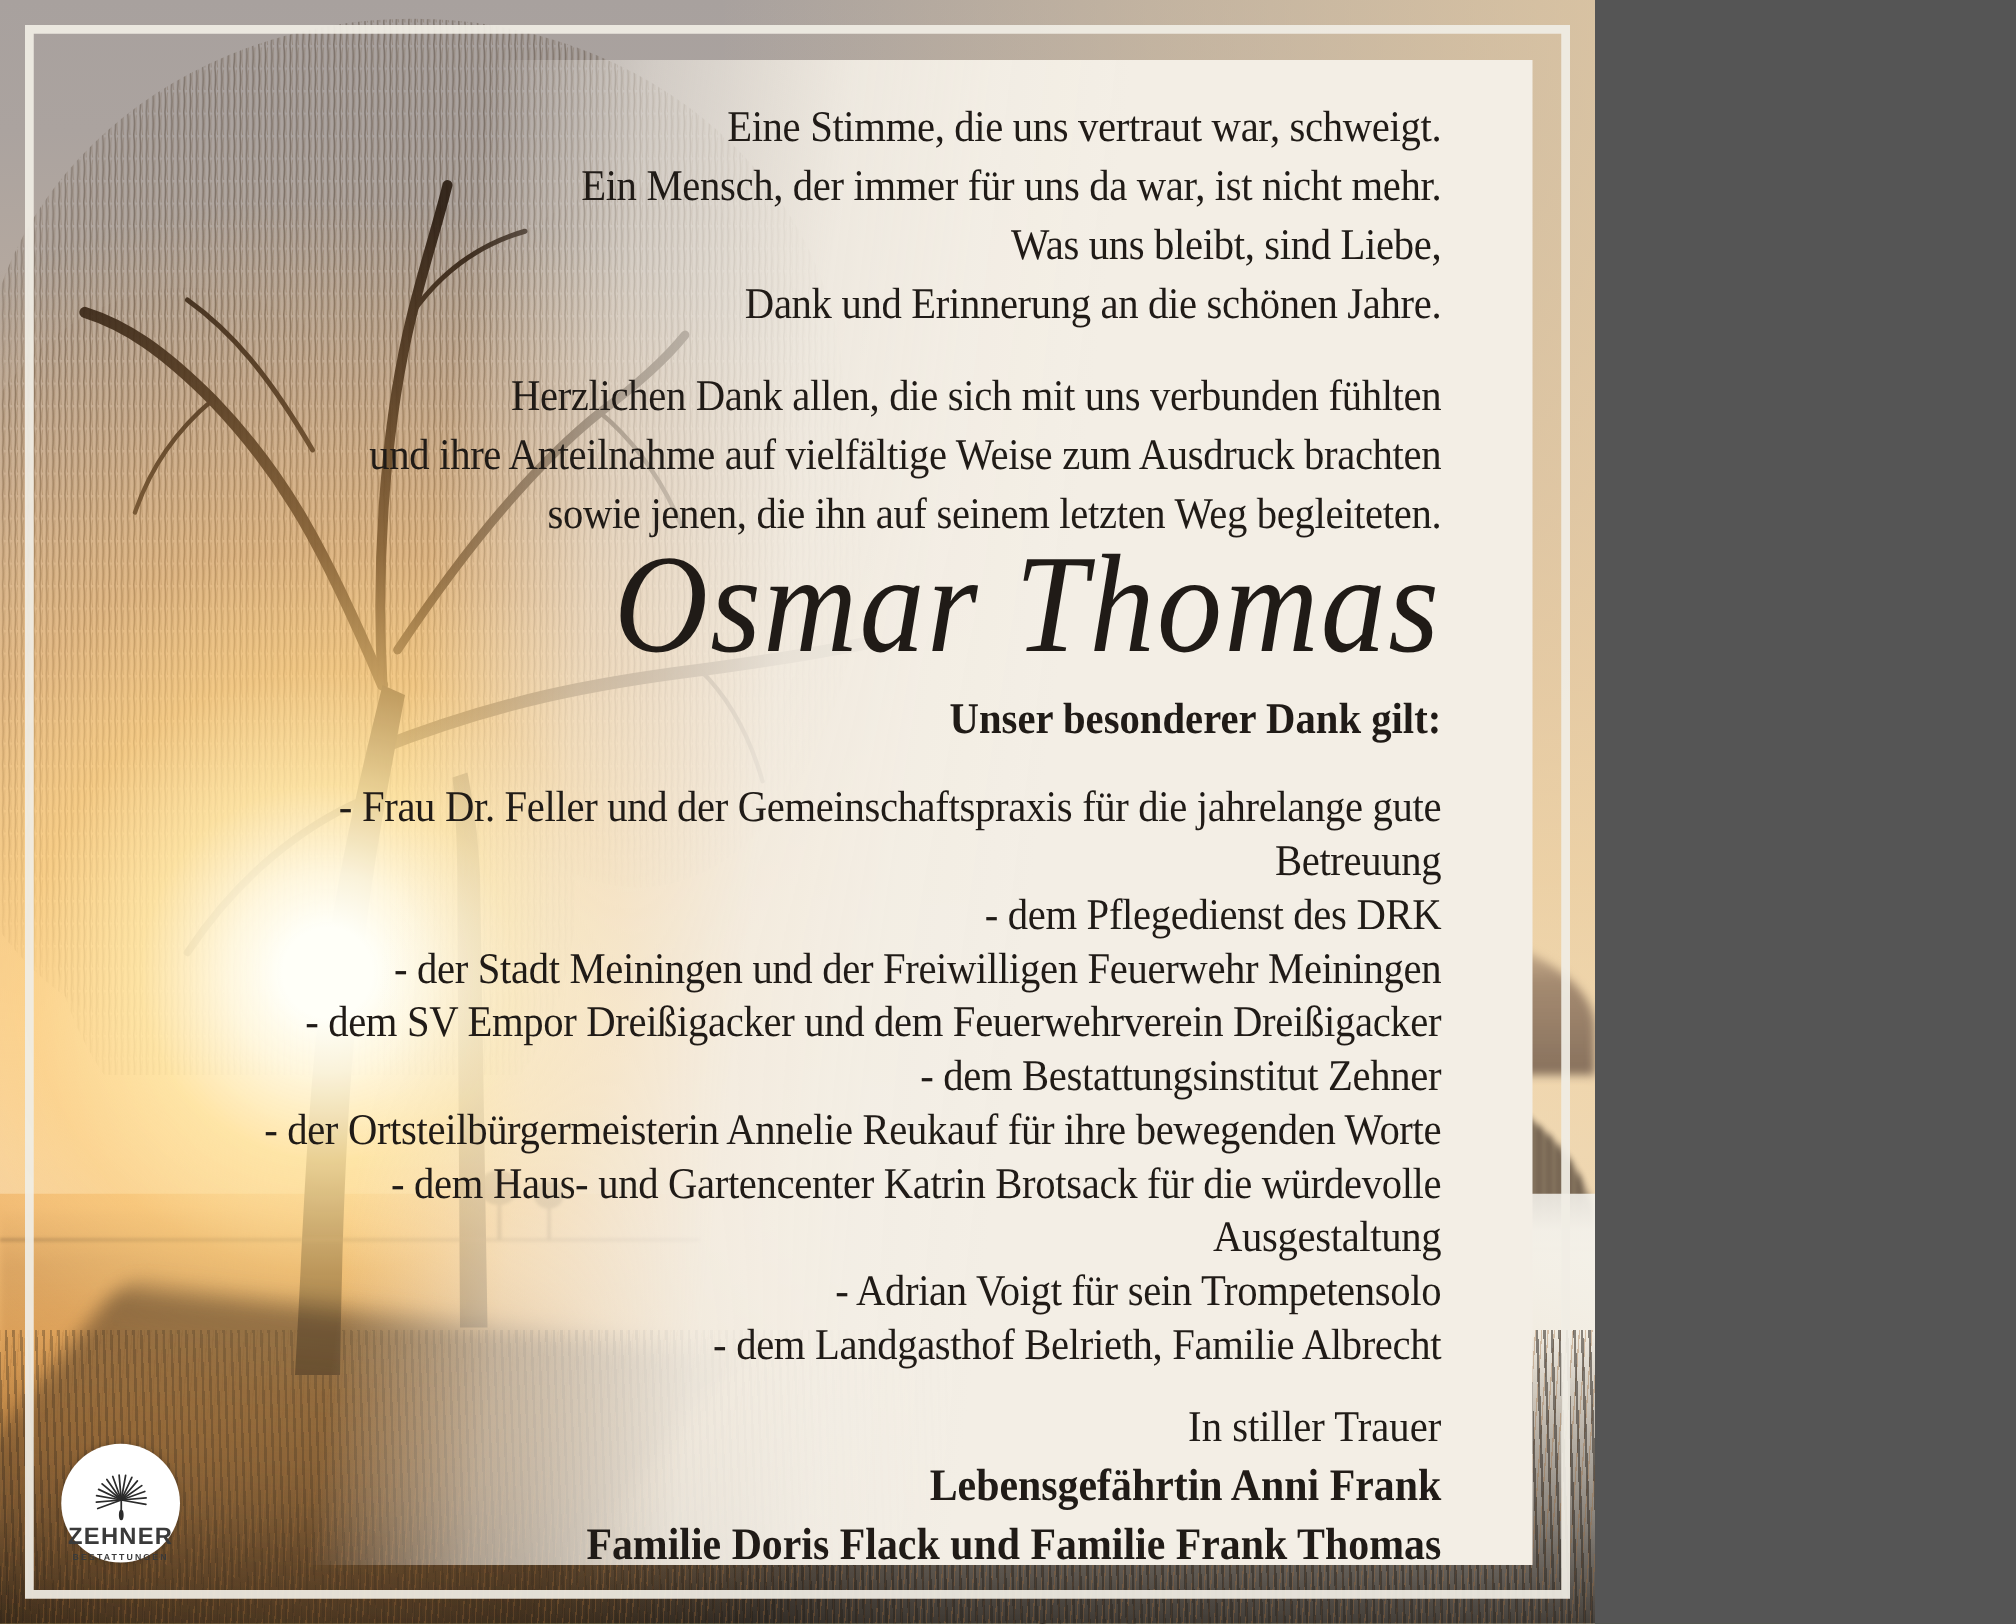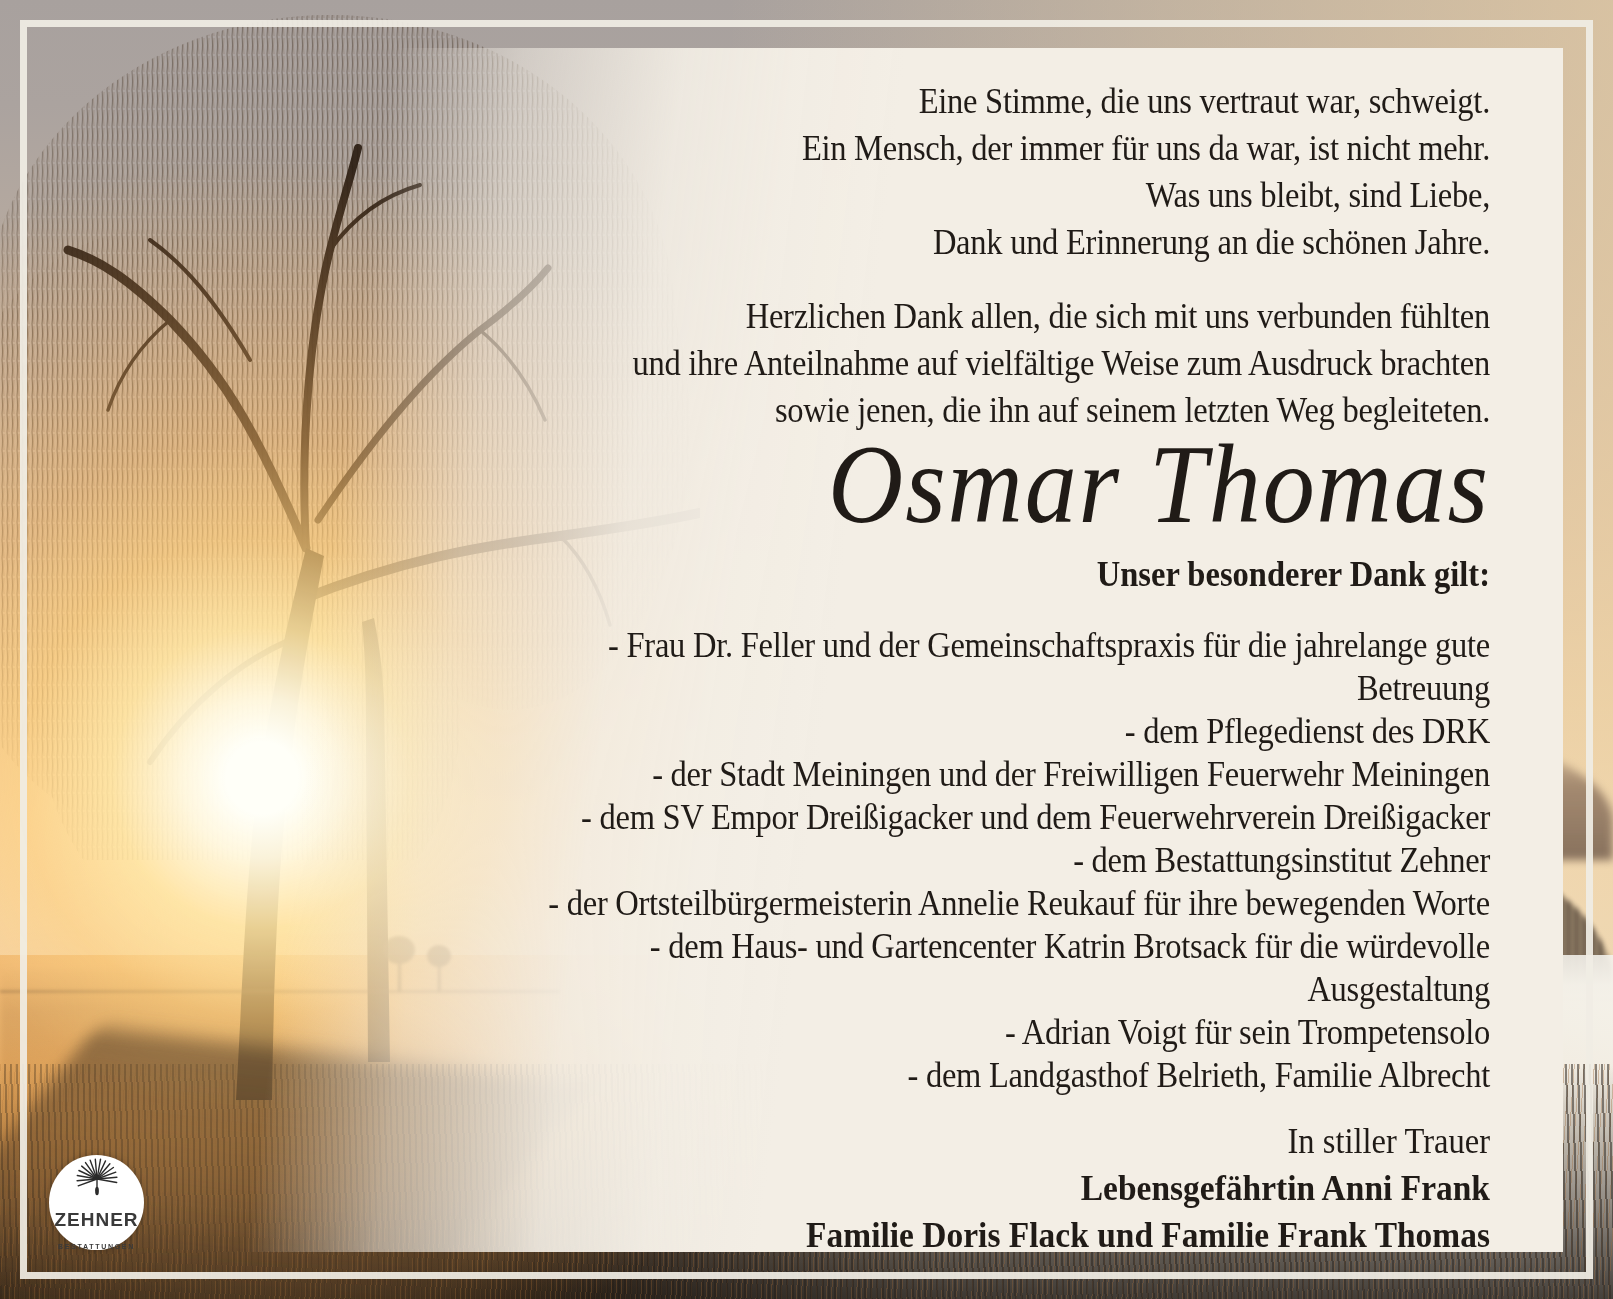--- a/index.html
+++ b/index.html
@@ -1,16 +1,16 @@
 <!DOCTYPE html>
 <html><head>
 <meta charset="utf-8">
 <style>
   html,body{margin:0;padding:0;background:#555;}
-  .card{position:relative;width:1613px;height:1299px;overflow:hidden;
+  .card{position:relative;width:1276px;height:1299px;overflow:hidden;
         font-family:"Liberation Serif", serif;background:#4d7c0f;}
   .layer{position:absolute;}
 
   
   .sky{inset:0;z-index:1;background:linear-gradient(180deg,
       #a8a19e 0%,#aba39f 8%,#b5a99f 18%,#c4b2a1 30%,#d7bfa3 42%,
       #ecd2a9 54%,#f7e1bd 63%,#f6e7cd 71%,#efe3d2 79%,#e0d6c4 90%,#d4c8b3 100%);}
   .sky-warm-right{inset:0;z-index:2;background:linear-gradient(90deg,
       rgba(233,206,164,0) 45%,rgba(233,206,164,.4) 72%,rgba(236,208,164,.7) 100%);}
   .hill-right{right:0;top:735px;width:430px;height:125px;z-index:3;
@@ -58,21 +58,21 @@
   .list{margin-top:26px;font-size:35px;line-height:43px;letter-spacing:-.3px;}
   .closing{margin-top:22px;}
   .closing-light{font-size:35px;line-height:46px;}
   .closing-bold{font-size:36px;line-height:47px;font-weight:bold;}
   .dateline{margin-top:30px;font-size:36px;line-height:46px;}
   .dateline .place{font-weight:bold;}
 
   
   .frame{inset:20px;border:7px solid rgba(240,237,228,.93);z-index:40;}
   .logo{left:49px;top:1155px;width:95px;height:95px;border-radius:50%;background:#ffffff;
-      z-index:50;display:flex;flex-direction:column;align-items:center;justify-content:space-between;
+      z-index:50;display:flex;flex-direction:column;align-items:center;justify-content:flex-end;
       font-family:"Liberation Sans", sans-serif;color:#3a3a3a;
       box-shadow:0 0 6px rgba(0,0,0,.25);}
   .logo-brand{font-size:19px;font-weight:bold;letter-spacing:1px;line-height:1;margin-top:2px;}
   .logo-sub{font-size:7px;font-weight:bold;letter-spacing:1.7px;line-height:1;margin-top:4px;}
 </style>
 </head>
 <body>
 
 <div class="card">
 

